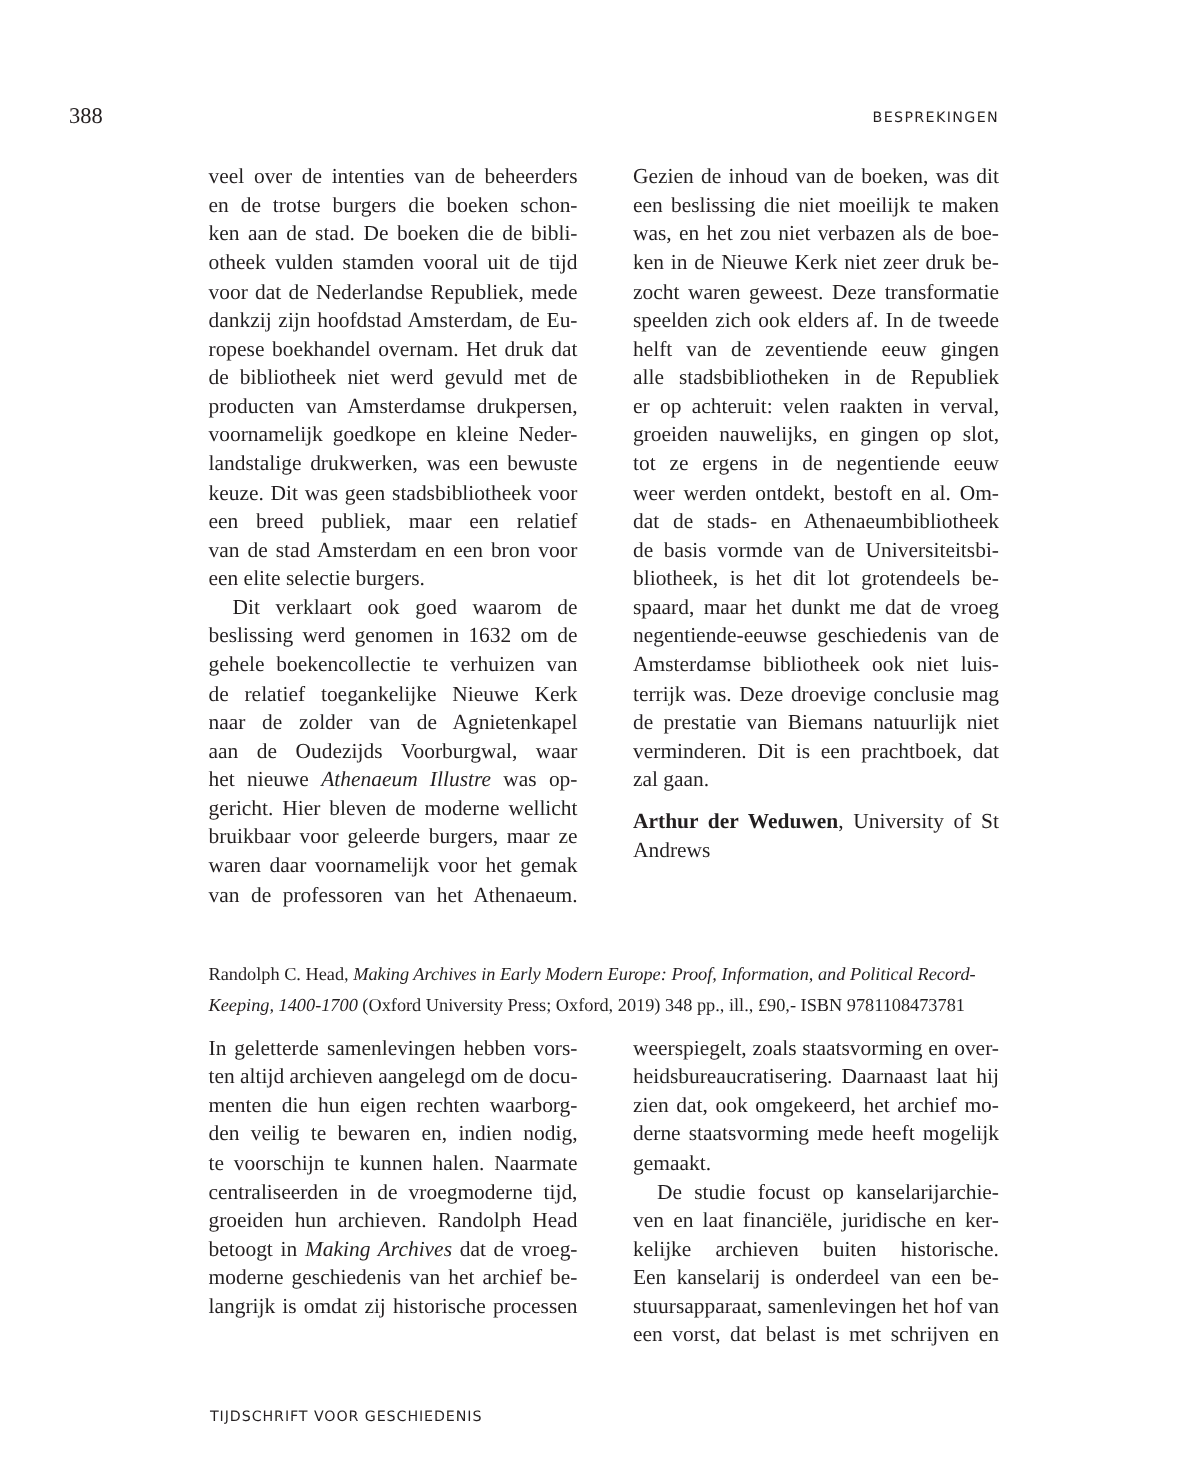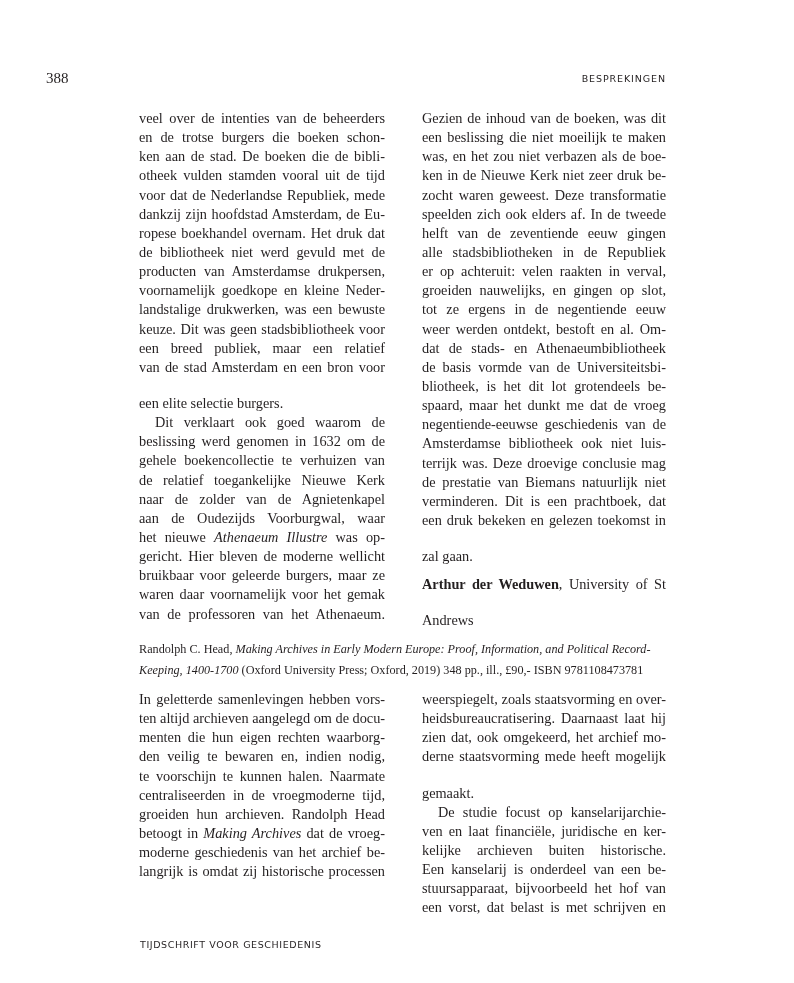--- a/index.html
+++ b/index.html
@@ -19,21 +19,21 @@
     .footer {
       position: absolute; left: 140px; top: 939px;
       font-family: "DejaVu Sans", sans-serif; font-size: 9.5px; letter-spacing: 0.6px; color: #231f20;
     }
     .col {
       position: absolute; width: 246px;
       font-family: "Liberation Serif", serif; font-size: 14.3px; line-height: 19.15px;
       text-align: justify;
     }
     .col .line { display: block; white-space: nowrap; text-align: justify; text-align-last: justify; height: 19.15px; }
-    .col .line.last { text-align-last: left; margin-top: 17px; }
+    .col .line.last { text-align-last: left; }
     .col .line.indent { padding-left: 16px; }
     .col-left-top { left: 139px; top: 109px; }
     .col-right-top { left: 422px; top: 109px; width: 244px; }
     .col-left-bottom { left: 139px; top: 690px; }
     .col-right-bottom { left: 422px; top: 690px; width: 244px; }
     .gap { display: block; height: 9px; }
     em { font-style: italic; }
     b { font-weight: bold; }
     .citation {
       position: absolute; left: 139px; top: 639px; width: 540px;
@@ -91,21 +91,20 @@
   <span class="line">weer werden ontdekt, bestoft en al. Om-</span>
   <span class="line">dat de stads- en Athenaeumbibliotheek</span>
   <span class="line">de basis vormde van de Universiteitsbi-</span>
   <span class="line">bliotheek, is het dit lot grotendeels be-</span>
   <span class="line">spaard, maar het dunkt me dat de vroeg</span>
   <span class="line">negentiende-eeuwse geschiedenis van de</span>
   <span class="line">Amsterdamse bibliotheek ook niet luis-</span>
   <span class="line">terrijk was. Deze droevige conclusie mag</span>
   <span class="line">de prestatie van Biemans natuurlijk niet</span>
   <span class="line">verminderen. Dit is een prachtboek, dat</span>
-  <span class="line">een druk bekeken en gelezen toekomst in</span>
   <span class="line last">zal gaan.</span>
   <span class="gap"></span>
   <span class="line"><b>Arthur der Weduwen</b><span>, University of St</span></span>
   <span class="line last">Andrews</span>
 </div>
 
 <div class="citation">
   <span class="cline"><span>Randolph C. Head, </span><em>Making Archives in Early Modern Europe: Proof, Information, and Political Record-</em></span>
   <span class="cline"><em>Keeping, 1400-1700</em><span> (Oxford University Press; Oxford, 2019) 348 pp., ill., £90,- ISBN 9781108473781</span></span>
 </div>
@@ -126,17 +125,17 @@
 <div class="col col-right-bottom">
   <span class="line">weerspiegelt, zoals staatsvorming en over-</span>
   <span class="line">heidsbureaucratisering. Daarnaast laat hij</span>
   <span class="line">zien dat, ook omgekeerd, het archief mo-</span>
   <span class="line">derne staatsvorming mede heeft mogelijk</span>
   <span class="line last">gemaakt.</span>
   <span class="line indent">De studie focust op kanselarijarchie-</span>
   <span class="line">ven en laat financiële, juridische en ker-</span>
   <span class="line">kelijke archieven buiten historische.</span>
   <span class="line">Een kanselarij is onderdeel van een be-</span>
-  <span class="line">stuursapparaat, bijvoorbeeld het hof van</span>
+  <span class="line">stuursapparaat, samenlevingen het hof van</span>
   <span class="line">een vorst, dat belast is met schrijven en</span>
 </div>
 
 <div class="footer">TIJDSCHRIFT VOOR GESCHIEDENIS</div>
 
 </body></html>

